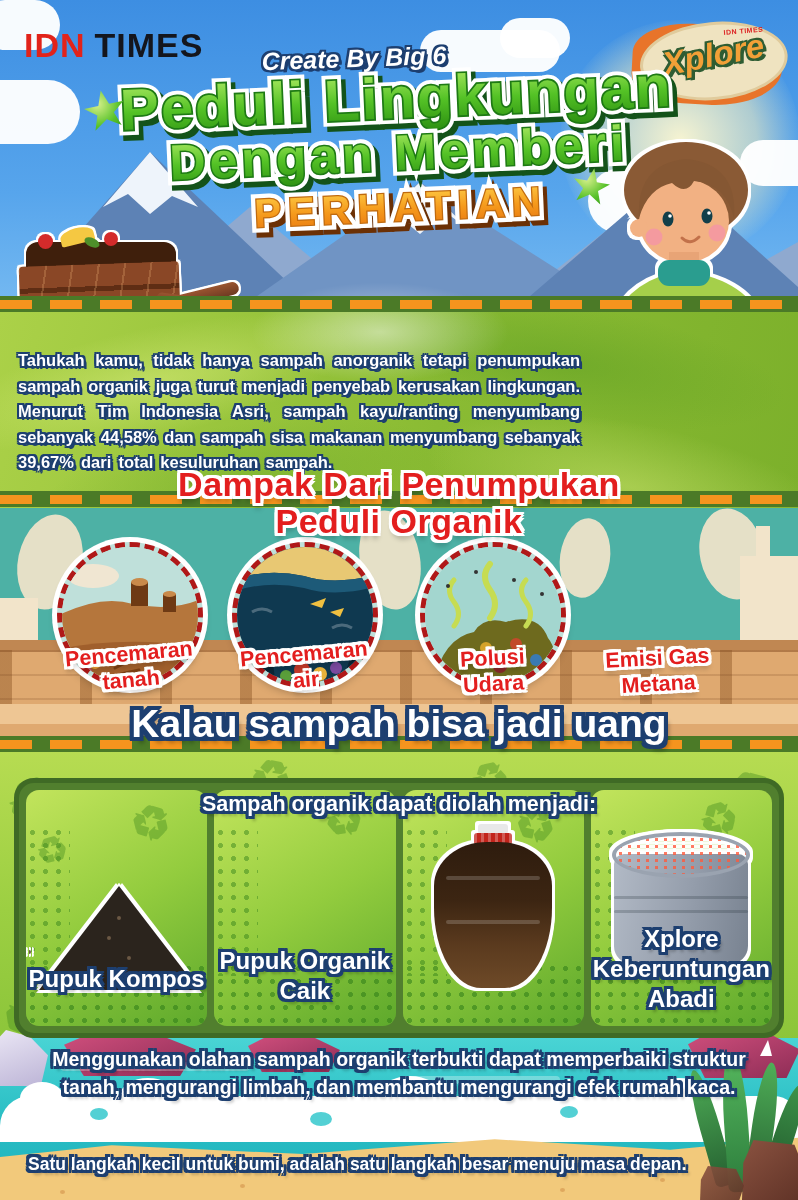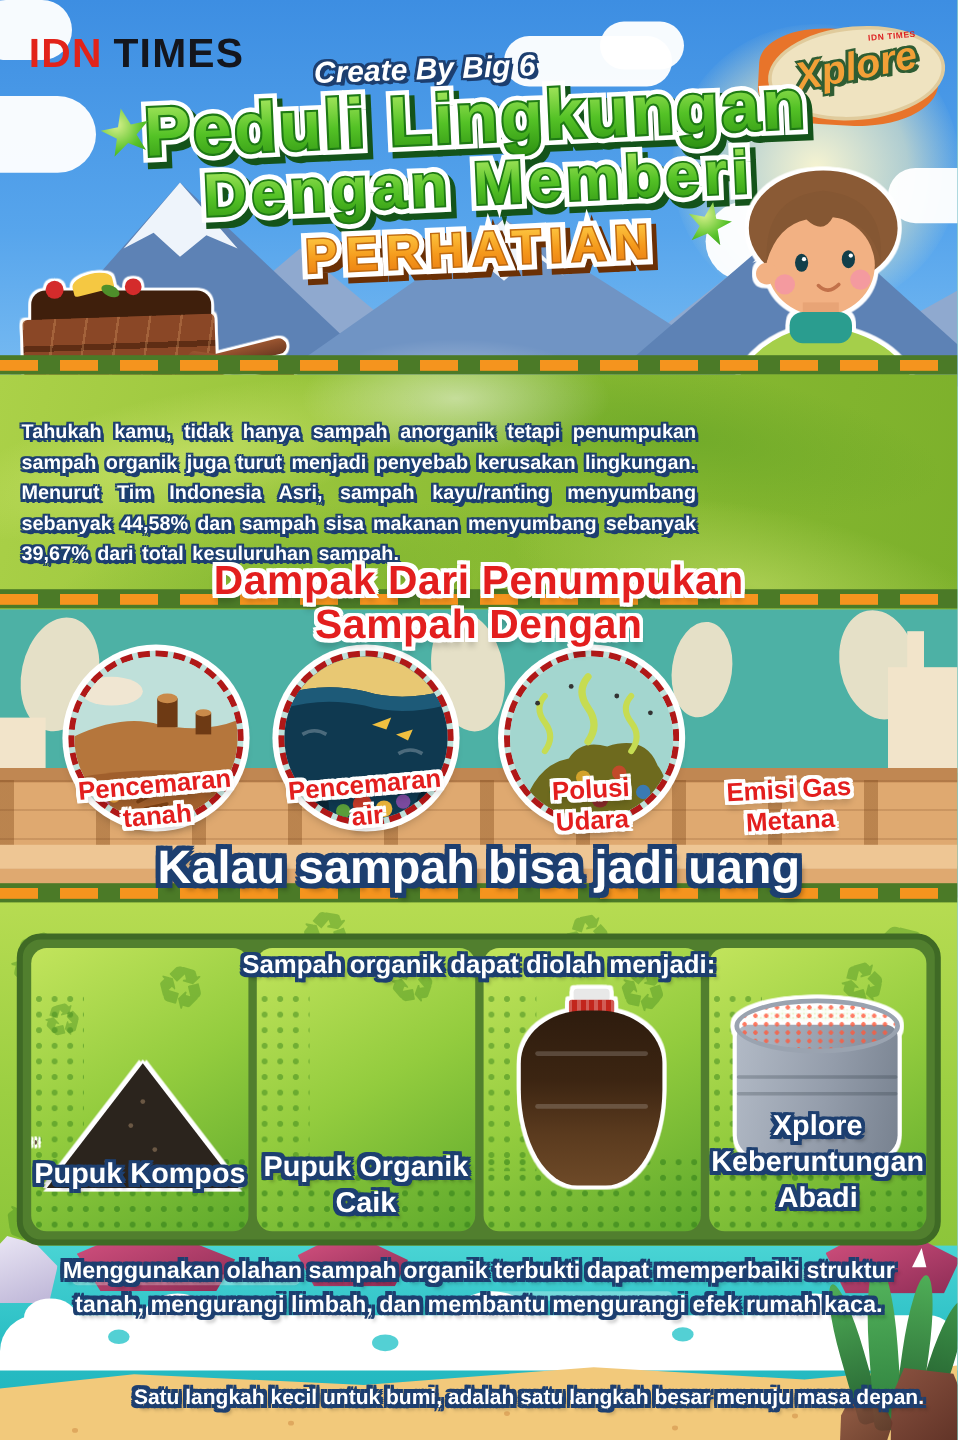--- a/index.html
+++ b/index.html
@@ -154,21 +154,21 @@
   .streak { position:absolute; background:rgba(255,255,255,.3); border-radius:8px; }
   .foam { position:absolute; left:0; top:58px; width:798px; height:46px; background:#fff; border-radius:30px 24px 0 0; }
   .foam-bub { position:absolute; background:#fff; border-radius:50%; }
   .foam-hole { position:absolute; background:#35c8cc; border-radius:50%; opacity:.85; }
   .sand { position:absolute; left:0; top:88px; width:798px; height:74px; background:#f2c97b;
       clip-path:polygon(0 42%,14% 26%,38% 38%,62% 18%,84% 32%,100% 16%,100% 100%,0 100%); }
   .speck { position:absolute; width:5px; height:4px; border-radius:50%; background:#dfa85e; }
   .blade { position:absolute; border-radius:50% 50% 6px 6px; }
   .brock { position:absolute; background:linear-gradient(140deg,#8a5240,#5f3226); clip-path:polygon(18% 0,82% 8%,100% 55%,88% 100%,0 100%,2% 38%); }
   .benefit { left:50px; top:1046px; width:698px; text-align:center; font-size:19.5px; line-height:27.5px; font-weight:800; z-index:4; }
-  .tagline { left:28px; top:1154px; width:742px; text-align:right; font-size:17.5px; font-weight:800; z-index:4; }
+  .tagline { left:28px; top:1154px; width:742px; text-align:left; font-size:17.5px; font-weight:800; z-index:4; }
   .sail { position:absolute; left:760px; top:2px; width:0; height:0; border-left:8px solid transparent;
       border-right:4px solid transparent; border-bottom:16px solid #fff; }
 </style>
 </head>
 <body>
 
 <div class="poster">
 
   <div class="abs sky">
     <div class="abs sun"></div>
@@ -309,21 +309,21 @@
     <div class="pier">
       <div class="rail"></div>
       <div class="posts"></div>
       <div class="planks"></div>
       <div class="walk"></div>
     </div>
   </div>
 
   <div class="abs impact-title ow3">
     <div>Dampak Dari Penumpukan</div>
-    <div>Sampah Dengan</div>
+    <div>Peduli Organik</div>
   </div>
 
   <div class="abs circle" style="left:57px;top:542px;">
     <svg width="146" height="146" viewBox="0 0 146 146">
       <rect width="146" height="146" fill="#bfe0da"></rect>
       <ellipse cx="36" cy="34" rx="26" ry="12" fill="#f0e6d2"></ellipse>
       <path d="M0,74 Q44,52 76,62 Q116,70 146,56 L146,146 L0,146 Z" fill="#b5763c"></path>
       <path d="M0,108 Q56,94 146,104 L146,146 L0,146 Z" fill="#a05f2c"></path>
       <rect x="74" y="40" width="17" height="24" fill="#6e3a14"></rect>
         <ellipse cx="82.5" cy="40" rx="8.5" ry="4" fill="#c98a4a"></ellipse>
@@ -424,21 +424,21 @@
         <circle cx="44" cy="102" r="2" fill="#6b5844"></circle>
           <circle cx="140" cy="104" r="2" fill="#6b5844"></circle>
       </svg>
       <div class="prod-name on3" style="bottom:32px;">Pupuk Kompos</div>
     </div>
 
     <div class="card">
       <div class="dots-b"></div>
       <div class="dots-l"></div>
       <span class="recyc" style="left:110px;top:4px;font-size:44px;transform:rotate(-10deg);">♻</span>
-      <div class="prod-name on3" style="bottom:8px;">Pupuk Organik Caik</div>
+      <div class="prod-name on3" style="bottom:20px;">Pupuk Organik Caik</div>
     </div>
 
     <div class="card">
       <div class="dots-b"></div>
       <div class="dots-l"></div>
       <span class="recyc" style="left:112px;top:8px;font-size:46px;transform:rotate(12deg);">♻</span>
       <div class="prod bottle-b">
         <div class="cap"></div>
         <div class="capr"></div>
         <div class="body"></div>

